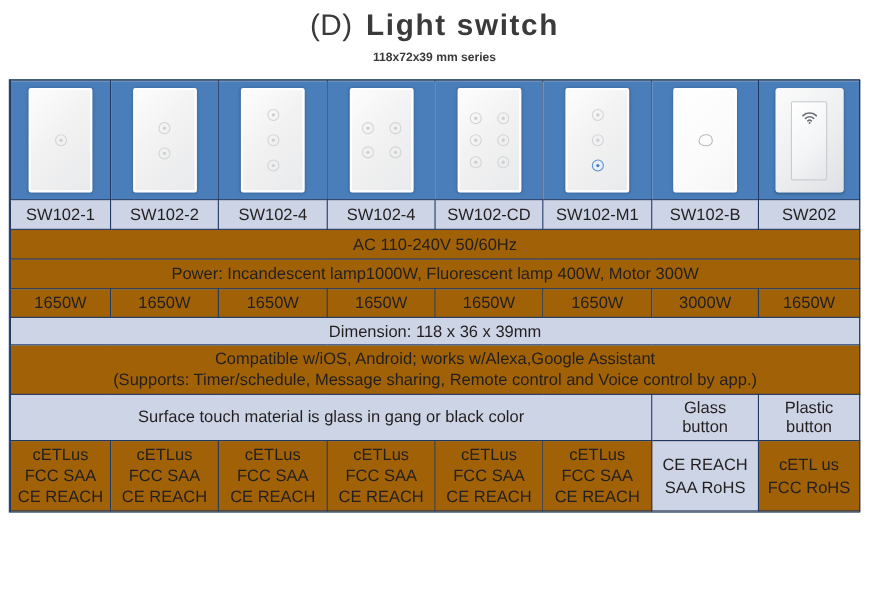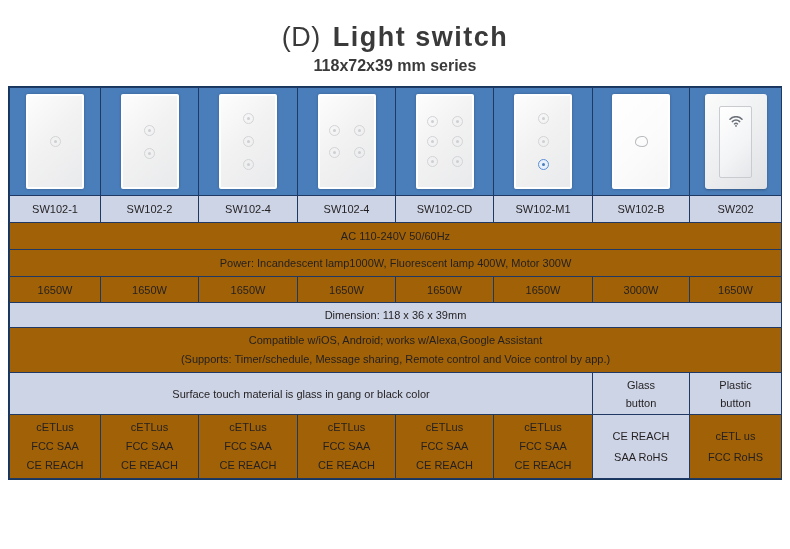--- a/index.html
+++ b/index.html
@@ -11,60 +11,60 @@
     width: 790px;
     height: 549px;
     font-family: "Liberation Sans", sans-serif;
     color: #231f20;
     overflow: hidden;
   }
 
   
   .title-wrap {
     text-align: center;
-    padding-top: 20px;
+    padding-top: 6px;
   }
   .title-line {
     font-size: 27px;
     font-weight: bold;
     letter-spacing: 0.5px;
     line-height: 34px;
     color: #3a3a3a;
   }
   .title-line .paren {
     font-weight: normal;
     font-size: 27px;
   }
   .title-line .main {
     margin-left: 12px;
     letter-spacing: 1.5px;
   }
   .subtitle-line {
-    font-size: 16px;
+    font-size: 11px;
     font-weight: bold;
     line-height: 22px;
     color: #3a3a3a;
     margin-top: 1px;
   }
 
   
   .table-wrap {
     margin: 9px 8px 0 8px;
     border: 1px solid #17365d;
   }
   table.spec {
     border-collapse: collapse;
     width: 772px;
     table-layout: fixed;
   }
   table.spec td {
     border: 1px solid #1f3864;
     text-align: center;
     vertical-align: middle;
-    font-size: 11px;
+    font-size: 15px;
     color: #231f20;
     padding: 0;
   }
 
   
   col.c0 { width: 91px; }
   col.c1 { width: 98px; }
   col.c2 { width: 99px; }
   col.c3 { width: 98px; }
   col.c4 { width: 98px; }

